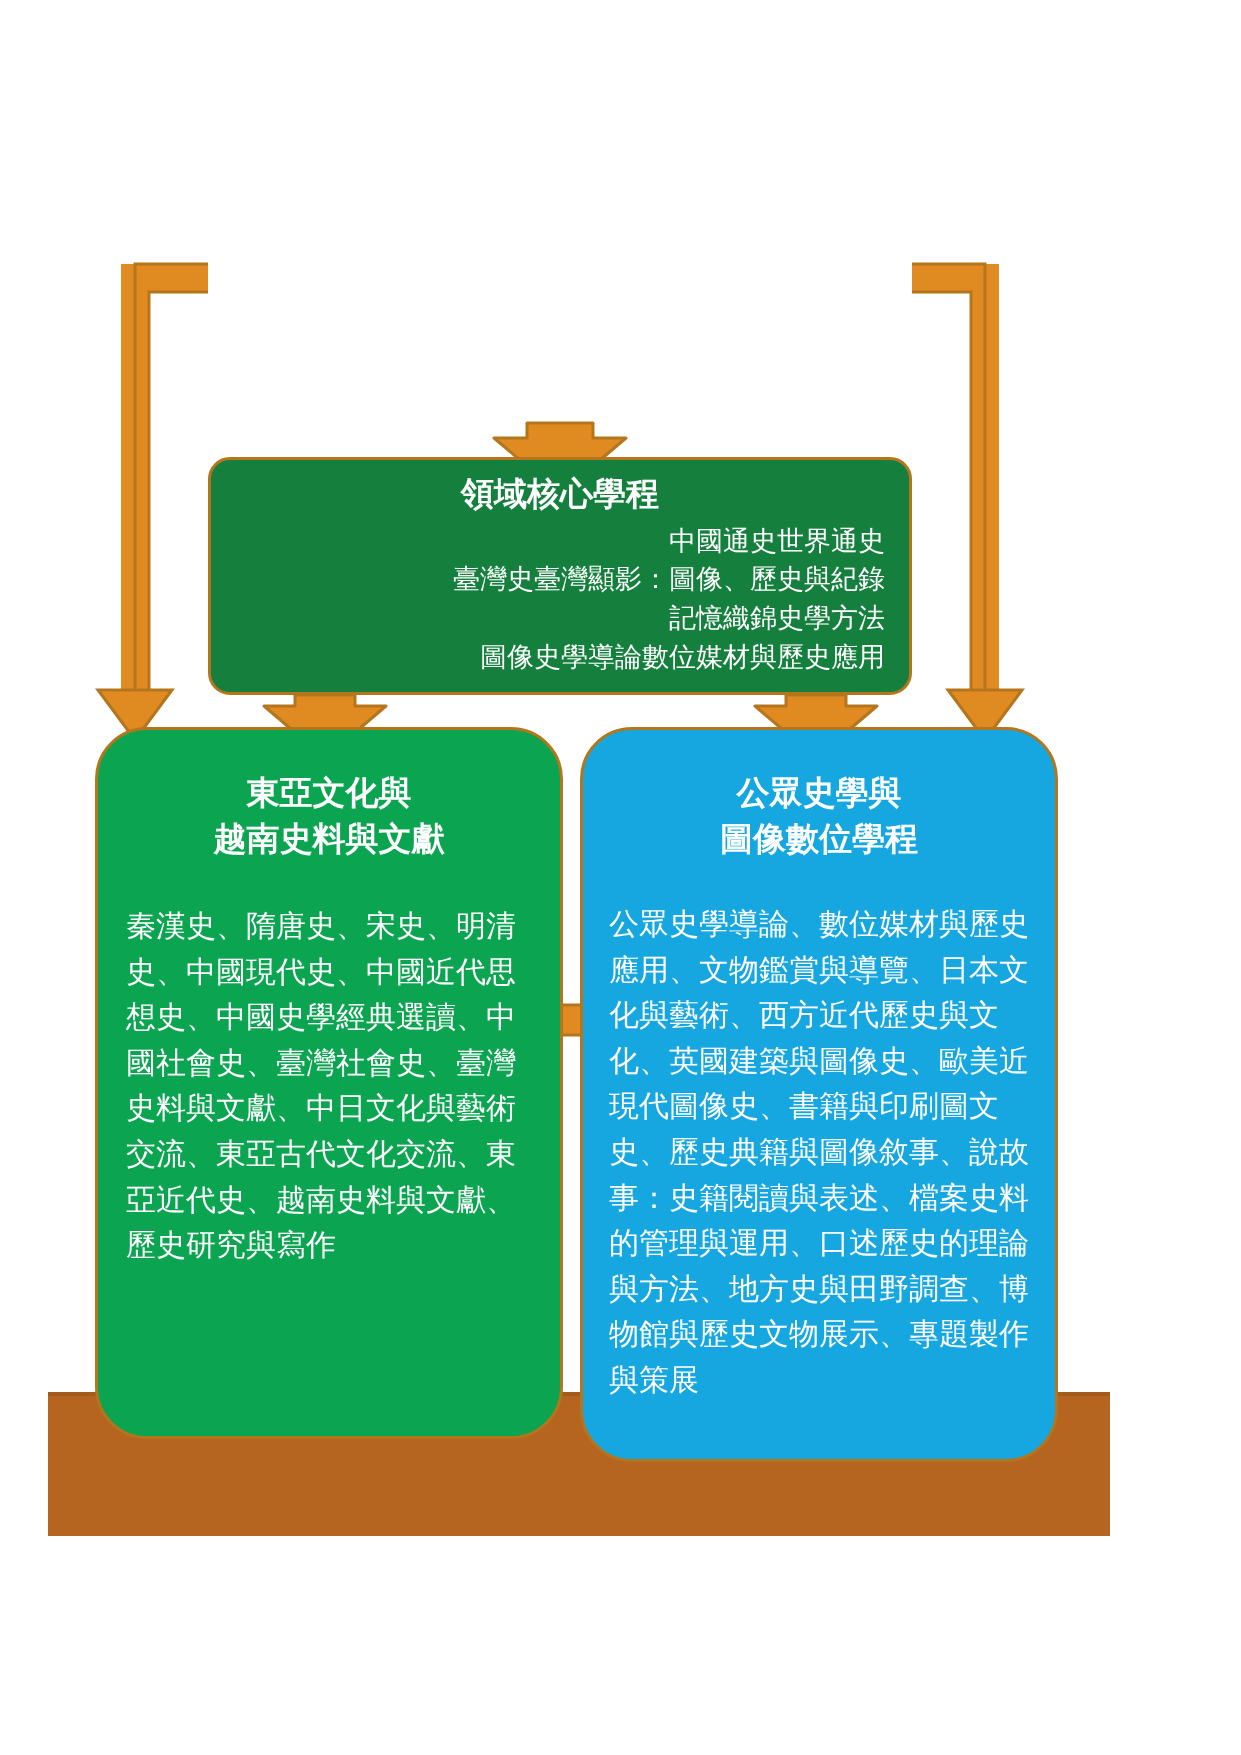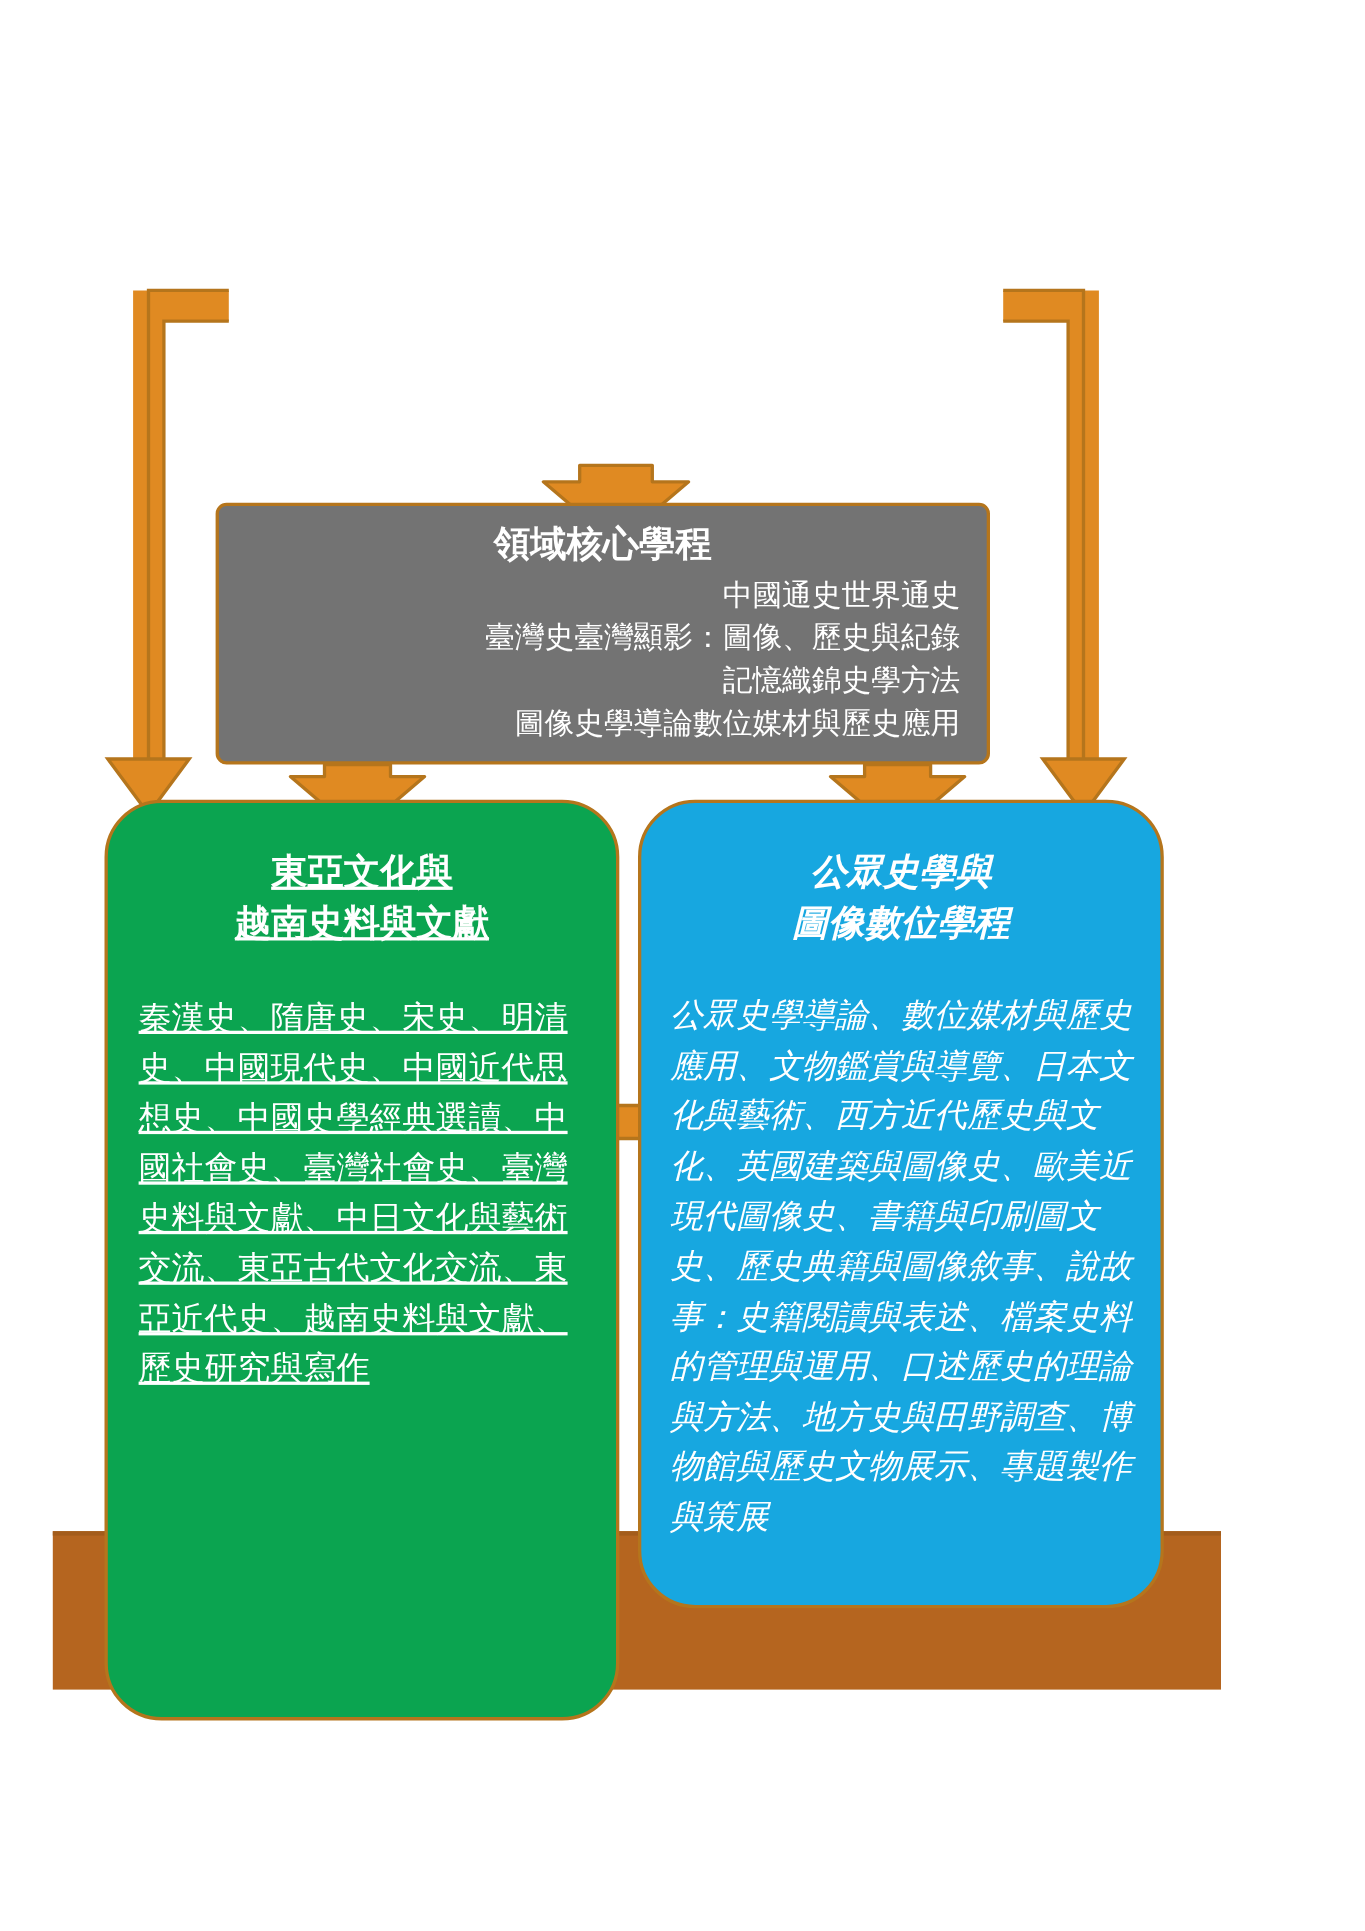--- a/index.html
+++ b/index.html
@@ -56,26 +56,26 @@
   }
   .card-orange .lines {
     margin-top: 6px;
     padding-left: 95px;
     font-size: 27px;
     line-height: 1.42;
   }
 
   
   .card-red {
-    left: 196px;
+    left: 208px;
     top: 457px;
     width: 704px;
     height: 238px;
-    background: #737373;
-    border-radius: 10px;
+    background: #15803d;
+    border-radius: 22px;
   }
   .card-red .title {
     text-align: center;
     font-size: 33px;
     font-weight: bold;
     margin-top: 14px;
     line-height: 1.2;
   }
   .core-grid {
     margin-top: 8px;
@@ -90,33 +90,31 @@
     white-space: nowrap;
   }
   .core-row .left { text-align: left; }
   .core-row .right { text-align: right; }
 
   
   .card-green {
     left: 95px;
     top: 727px;
     width: 468px;
-    height: 837px;
+    height: 712px;
     background: #0ba450;
     border-radius: 52px;
-    text-decoration: underline;
   }
   .card-blue {
     left: 580px;
     top: 727px;
     width: 478px;
     height: 735px;
     background: #17a7e0;
     border-radius: 52px;
-    font-style: italic;
   }
   .card-green .title,
   .card-blue .title {
     text-align: center;
     font-size: 33px;
     font-weight: bold;
     line-height: 1.38;
     margin-top: 40px;
   }
   .card-green .body,

